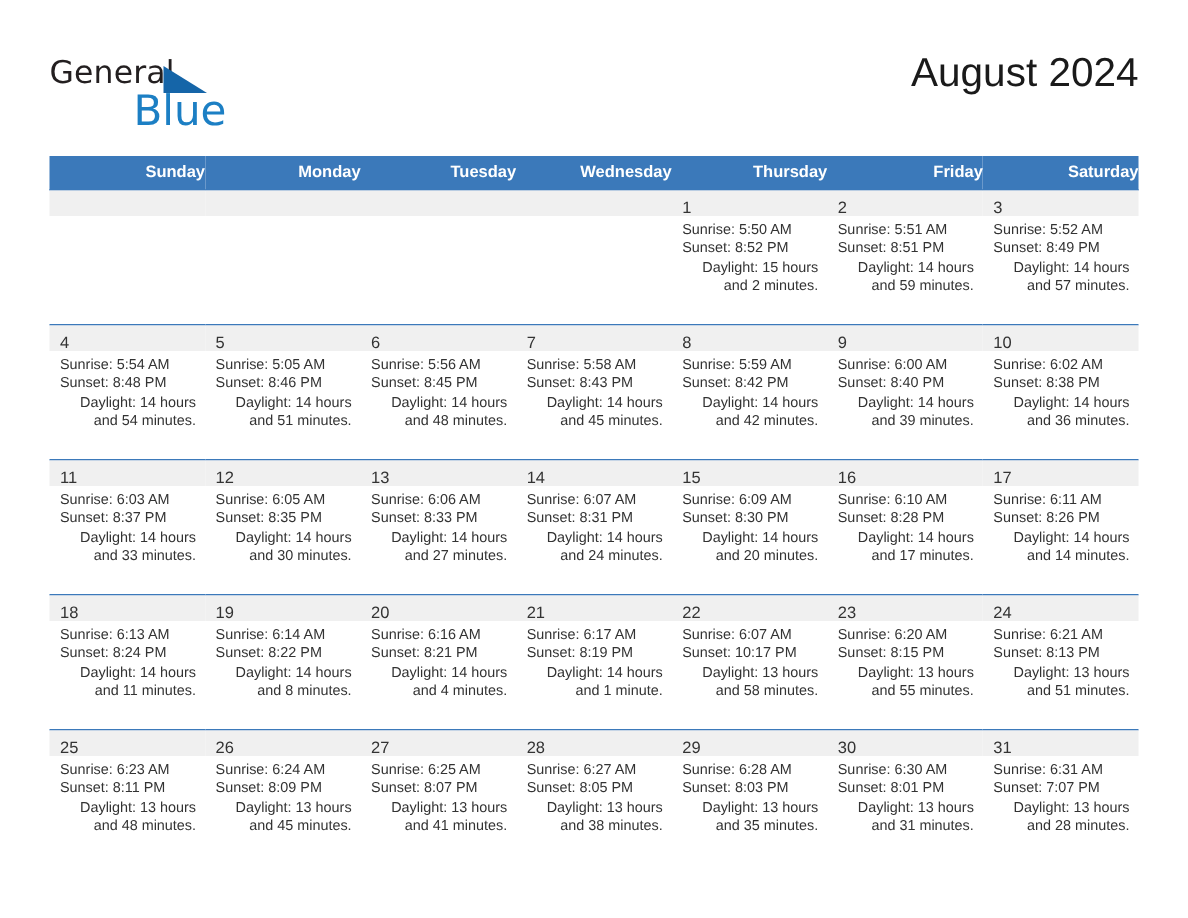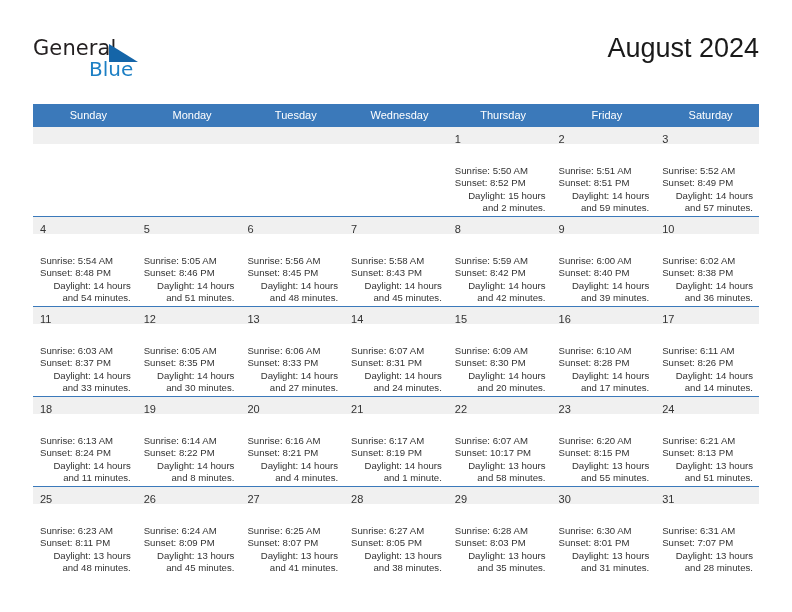--- a/index.html
+++ b/index.html
@@ -43,21 +43,21 @@
     font-size: 21px;
     letter-spacing: 0.1px;
     color: #231f20;
     font-family: "DejaVu Sans", sans-serif;
     font-weight: 400;
   }
   .logo-blue {
     position: absolute;
     left: 56px;
     top: 21px;
-    font-size: 20px;
+    font-size: 28px;
     color: #1c7fc4;
     font-family: "DejaVu Sans", sans-serif;
     font-weight: 400;
   }
   .logo-triangle {
     position: absolute;
     left: 76px;
     top: 8px;
     width: 0;
     height: 0;
@@ -93,22 +93,22 @@
     left: 33px;
     top: 104px;
     width: 726px;
     border-collapse: collapse;
     table-layout: fixed;
   }
   .calendar th {
     background: #3b79ba;
     color: #ffffff;
     font-size: 11px;
-    font-weight: 400;
-    text-align: center;
+    font-weight: 700;
+    text-align: right;
     padding: 5px 0 5px 7px;
     height: 11px;
     border: none;
   }
   .calendar td {
     width: 103.7px;
     vertical-align: top;
     padding: 0;
     border-top: 1px solid #3b79ba;
     background: #ffffff;
@@ -125,21 +125,21 @@
     background: #f0f0f0;
     padding: 2px 0 0 7px;
     box-sizing: border-box;
   }
   .daynum {
     font-size: 11px;
     color: #333333;
     line-height: 13px;
   }
   .cell-body {
-    padding: 21px 6px 0 7px;
+    padding: 4px 6px 0 7px;
   }
   .cell-line {
     font-size: 9.6px;
     line-height: 12.4px;
     color: #333333;
     white-space: nowrap;
   }
   .cell-line.wrap {
     white-space: normal;
     text-align: right;

